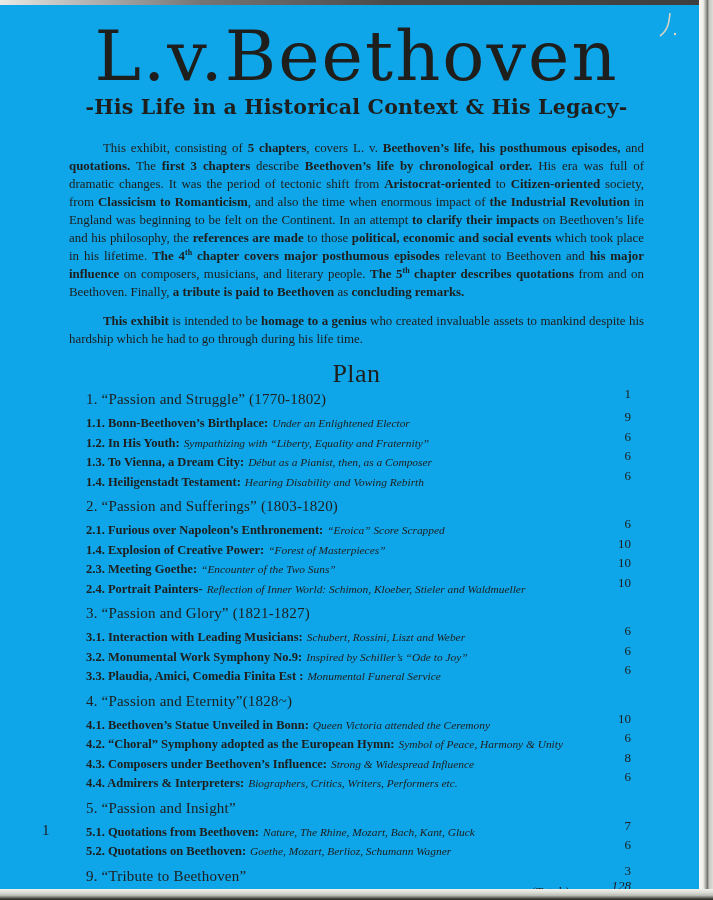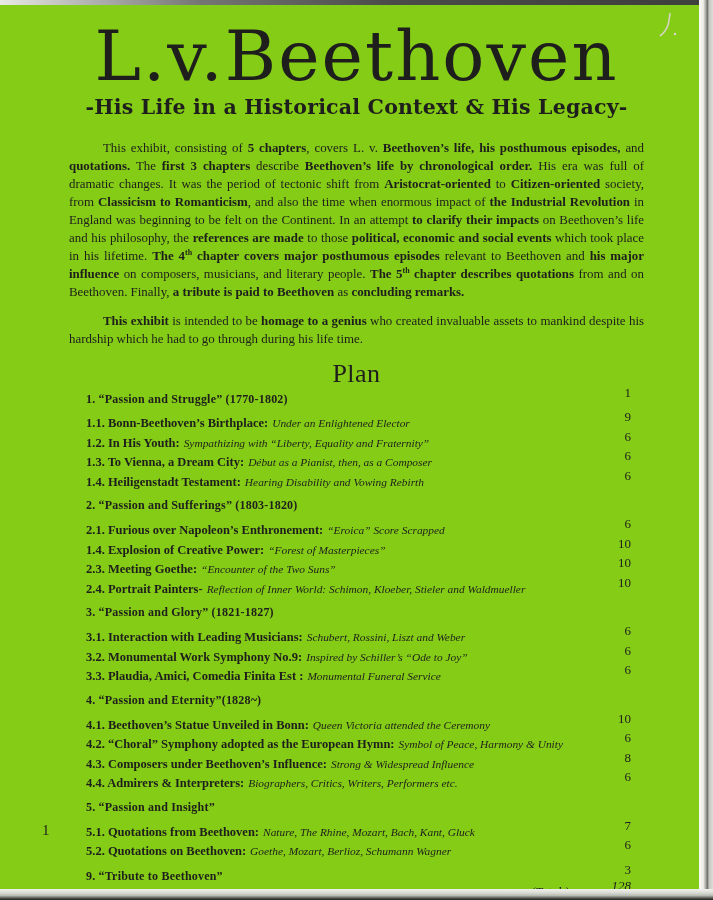--- a/index.html
+++ b/index.html
@@ -1,16 +1,16 @@
 <!DOCTYPE html>
 <html><head>
 <meta charset="utf-8">
 <style>
   html,body{margin:0;padding:0;width:713px;height:900px;overflow:hidden;background:#e8e8e4;}
-  .scan{position:relative;width:713px;height:900px;background:#84cc16;font-family:"Liberation Serif","DejaVu Serif",serif;color:#1e1e1c;}
+  .scan{position:relative;width:713px;height:900px;background:#0ea5e9;font-family:"Liberation Serif","DejaVu Serif",serif;color:#1e1e1c;}
   .edge-top{position:absolute;top:0;left:0;right:0;height:5px;
     background:linear-gradient(90deg,#e9e9e5 0%,#bdbdbb 10%,#757573 28%,#4a4a48 55%,#3e3e3c 100%);}
   .edge-right{position:absolute;top:0;right:0;bottom:0;width:14px;
     background:linear-gradient(90deg,#f9f8f2 0%,#efeee8 30%,#9a9a96 52%,#6e6e68 60%,#c6c6c0 72%,#dededa 100%);}
   .edge-bottom{position:absolute;left:0;right:0;bottom:0;height:11px;
     background:linear-gradient(180deg,#f1f1eb 0%,#d8dbd3 35%,#b7bbb2 60%,#4a4c46 85%,#23241f 100%);}
   .pen-mark{position:absolute;left:655px;top:10px;}
   .content{position:absolute;top:5px;left:0;width:713px;padding:14px 58px 0;box-sizing:border-box;}
   h1{margin:0;font-family:"DejaVu Serif","Liberation Serif",serif;font-weight:400;
     font-size:70px;line-height:1.08;text-align:center;letter-spacing:2px;white-space:nowrap;}
@@ -20,21 +20,21 @@
   .intro-p{margin:11px;text-align:justify;text-indent:34px;font-size:12.9px;line-height:18px;}
   .intro-p .b{font-weight:bold;}
   .intro-p sup{font-size:0.62em;font-weight:bold;line-height:0;}
   .plan-heading{text-align:center;font-size:26px;letter-spacing:0.5px;margin:11px 0 2px;}
   .plan-col{margin:0 24px 0 28px;}
   .chapter{margin-top:7px;}
   .chapter:first-child{margin-top:0;}
   .row{display:flex;align-items:baseline;}
   .row.head{height:22px;}
   .row.item{height:19.5px;}
-  .ch-title{flex:1;font-weight:bold;font-size:12px;letter-spacing:0.2px;white-space:nowrap;}
+  .ch-title{flex:1;font-weight:normal;font-size:15px;letter-spacing:0.2px;white-space:nowrap;}
   .left{flex:1;white-space:nowrap;}
   .item-label{font-weight:bold;font-size:12.5px;}
   .item-note{font-style:italic;font-size:11.4px;}
   .pg{flex:none;display:inline-block;width:46px;text-align:right;font-size:13px;transform:translateY(-6px);}
   .total-row{display:flex;justify-content:flex-end;align-items:baseline;margin-top:-6px;height:14px;font-style:italic;}
   .total-label{font-size:13px;margin-right:16px;}
   #remark{font-size:12.9px;margin-top:3px;}
   #remark .b{font-weight:bold;}
   .corner-page-number{position:absolute;left:42px;top:822px;font-size:15px;}
 </style>

